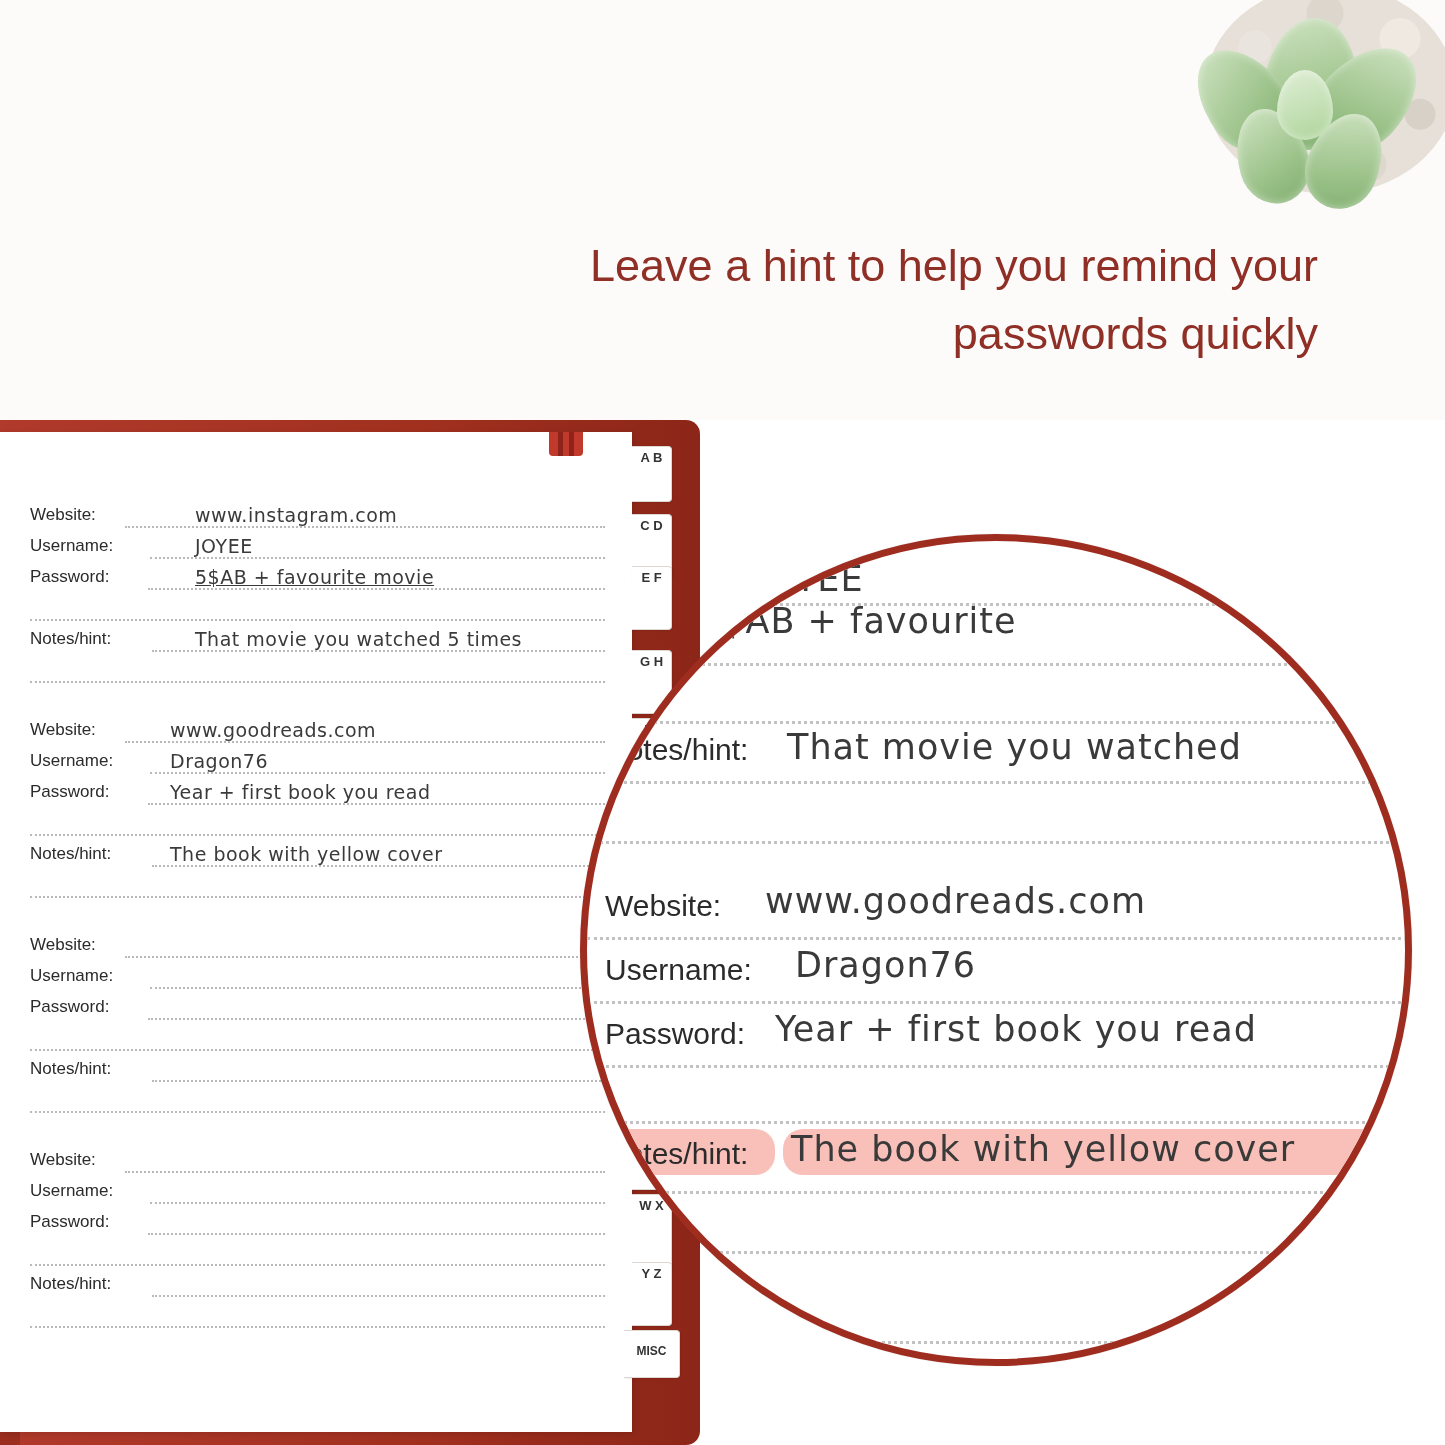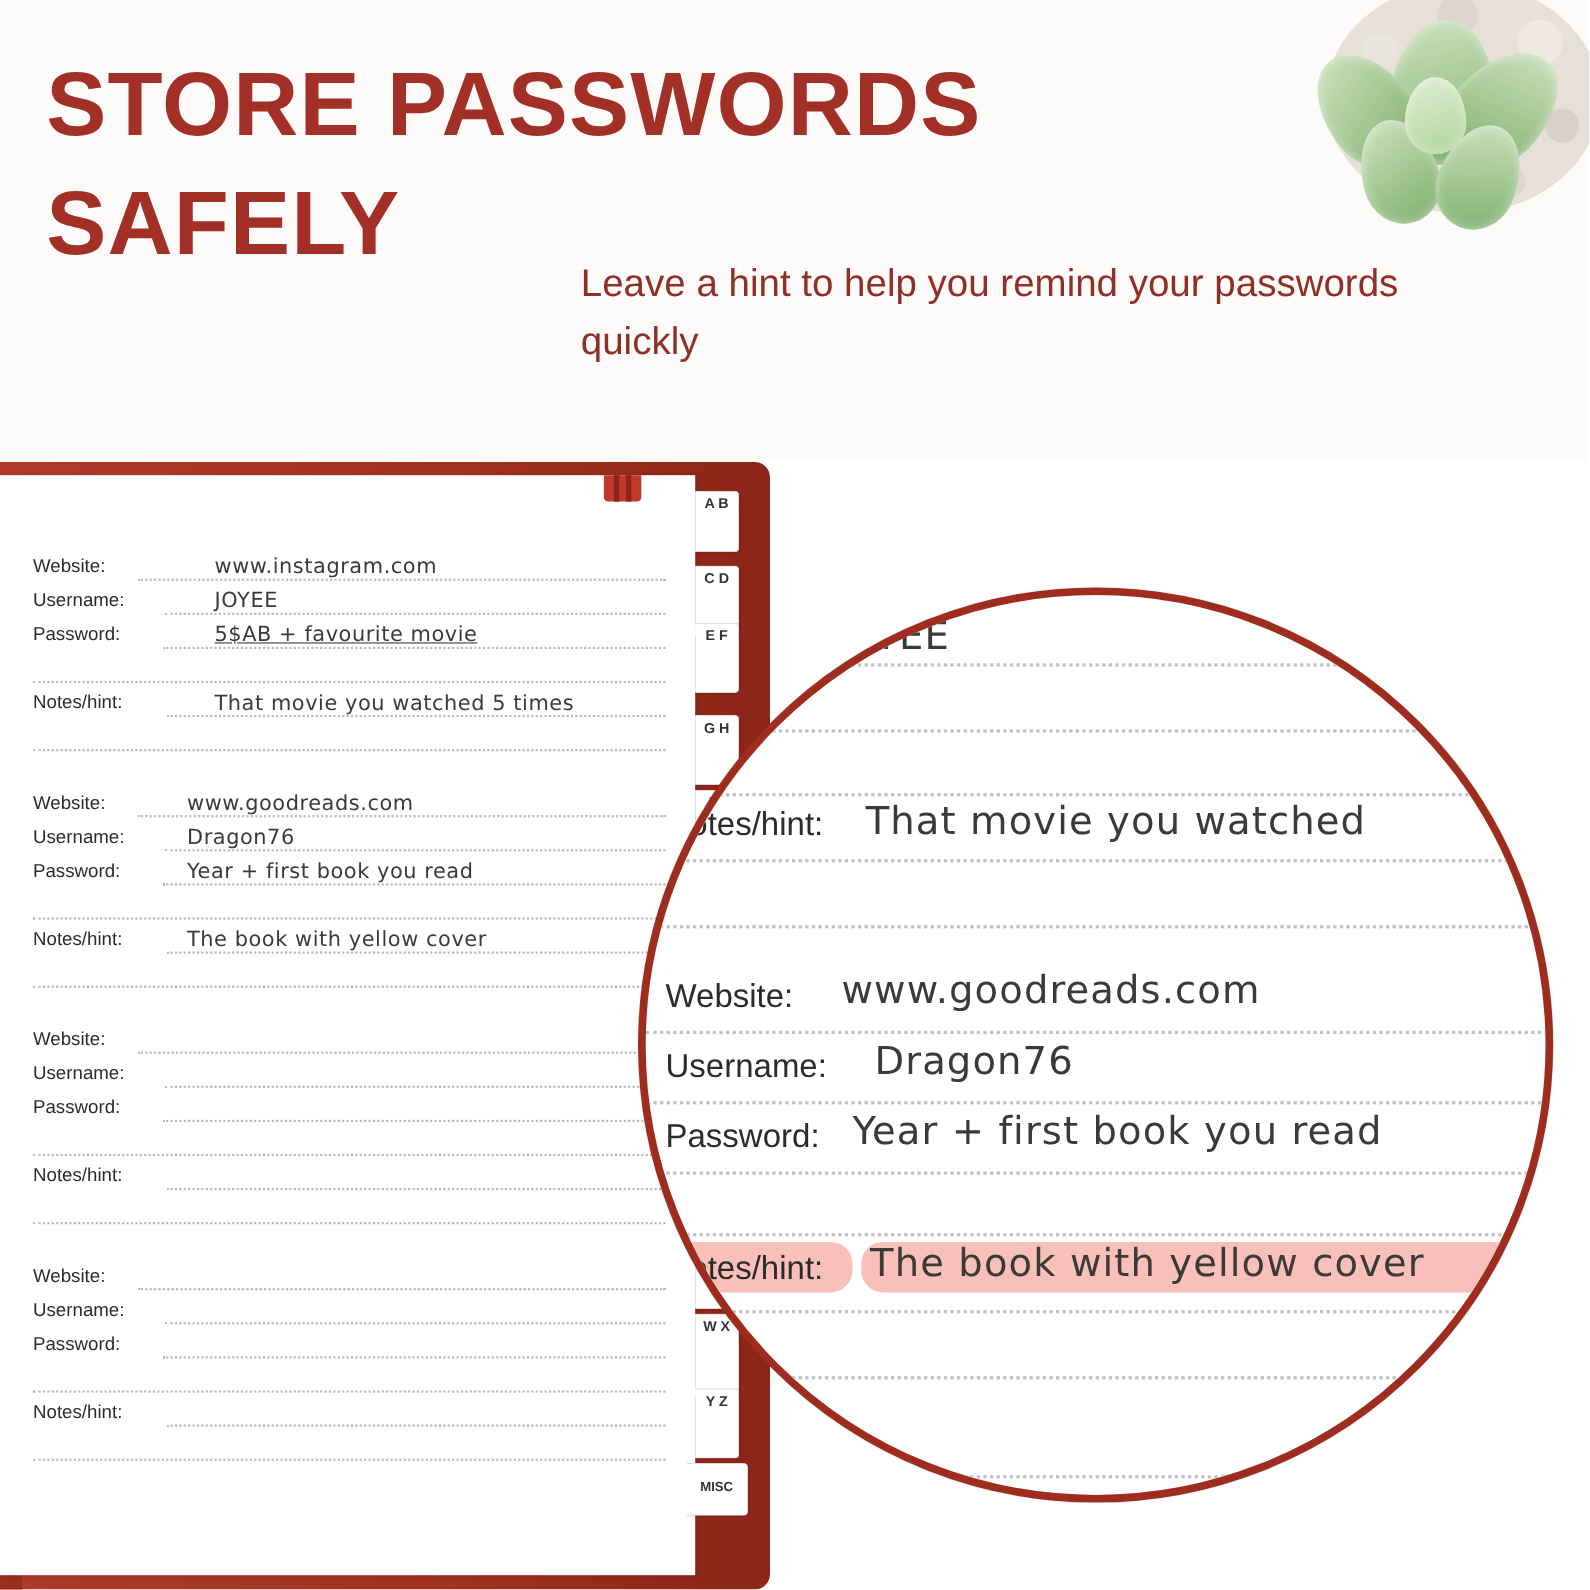--- a/index.html
+++ b/index.html
@@ -31,23 +31,24 @@
     font-size: 82px;
     line-height: 1.32;
     letter-spacing: 1px;
   }
   .subhead {
     position: absolute;
     left: 528px;
     top: 232px;
     width: 790px;
     color: #8f2f25;
-    font-size: 35px;
+    font-size: 45px;
     line-height: 1.5;
     font-weight: 400;
+    text-align: right;
   }
 
   
   .plant {
     position: absolute;
     right: 0;
     top: 0;
     width: 260px;
     height: 235px;
     overflow: hidden;
@@ -207,21 +208,20 @@
     position: absolute;
     background: #f7b5ab;
     border-radius: 20px;
     opacity: .85;
   }
 </style>
 </head>
 <body>
 
 <div class="header">
-  <div class="headline">STORE PASSWORDS SAFELY</div>
   <div class="subhead">Leave a hint to help you remind your passwords quickly</div>
 
   <div class="plant">
     <div class="pebbles"></div>
     <div class="leaf" style="width:96px;height:132px;left:78px;top:18px;transform:rotate(6deg);"></div>
     <div class="leaf" style="width:80px;height:112px;left:18px;top:44px;transform:rotate(-38deg);"></div>
     <div class="leaf" style="width:84px;height:116px;left:140px;top:40px;transform:rotate(44deg);"></div>
     <div class="leaf" style="width:70px;height:96px;left:52px;top:108px;transform:rotate(-16deg);"></div>
     <div class="leaf" style="width:72px;height:98px;left:124px;top:112px;transform:rotate(22deg);"></div>
     <div class="leaf" style="width:56px;height:70px;left:92px;top:70px;transform:rotate(0deg);background:linear-gradient(160deg,#e0efd6,#aed49b);"></div>
@@ -368,20 +368,21 @@
     <div class="tab" style="top:884px;height:48px;left:-8px;width:56px;font-size:12px;padding-top:14px;"><span>MISC</span></div>
   </div>
 </div>
 
 <div class="magnifier">
   <div class="mag-inner">
 
     <div class="m-hand" style="left:170px; top:18px;">JOYEE</div>
     <div class="m-row" style="top:62px;"></div>
     <div class="m-lbl" style="left:52px; top:66px;">d:</div>
+    <div class="m-hand" style="left:112px; top:60px;">5$AB + favourite</div>
     <div class="m-row" style="top:122px;"></div>
     <div class="m-row" style="top:180px;"></div>
 
     <div class="m-lbl" style="left:18px; top:192px;">Notes/hint:</div>
     <div class="m-hand" style="left:200px; top:186px;">That movie you watched</div>
     <div class="m-row" style="top:240px;"></div>
     <div class="m-row" style="top:300px;"></div>
 
     <div class="m-lbl" style="left:18px; top:348px;">Website:</div>
     <div class="m-hand" style="left:178px; top:340px;">www.goodreads.com</div>

